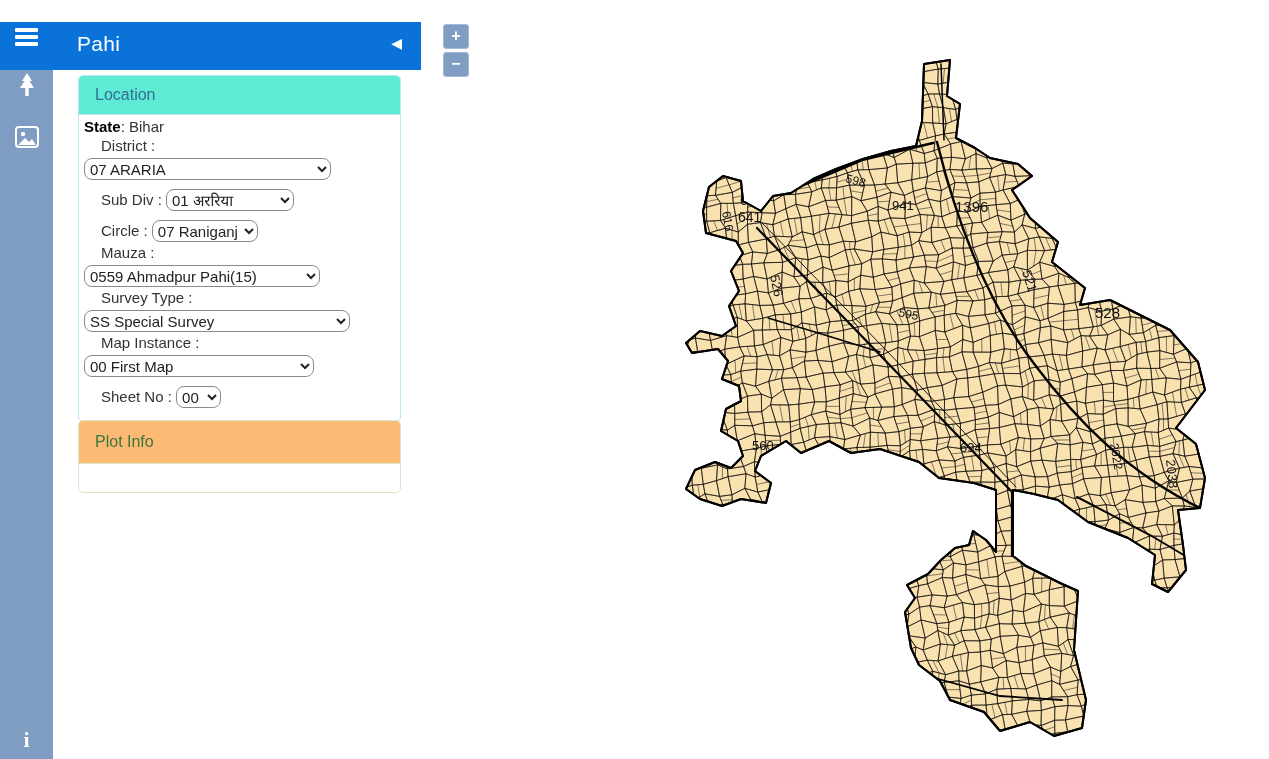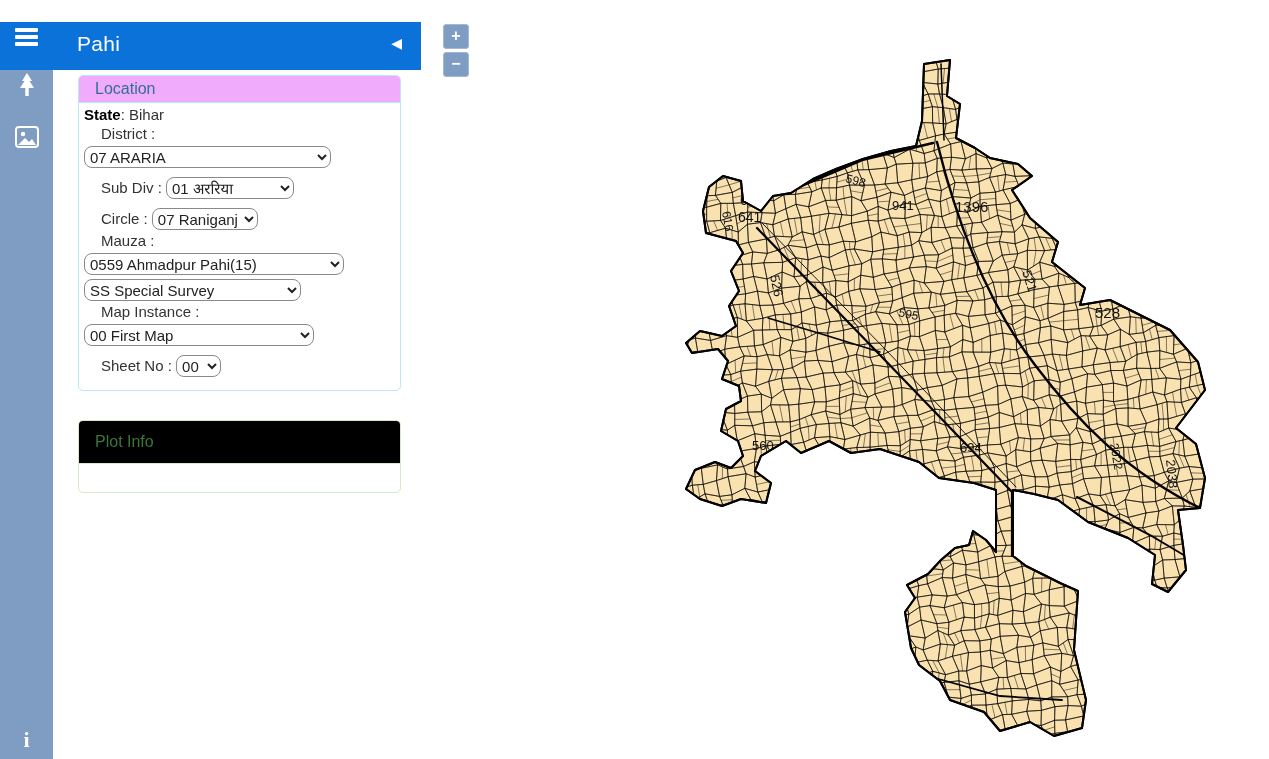--- a/index.html
+++ b/index.html
@@ -16,24 +16,24 @@
   
   .sidebar{position:absolute;left:0;top:70px;width:53px;height:689px;background:#7f9cc3;display:flex;flex-direction:column;align-items:center}
   .side-icon{width:26px;height:26px;color:#fff;cursor:pointer;display:flex;align-items:center;justify-content:center}
   .side-icon.tree{margin-top:2px}
   .side-icon.img{margin-top:26px}
   .side-icon.info{margin-top:auto;margin-bottom:6px;font-family:"Liberation Serif",serif;font-weight:bold;font-size:22px;line-height:1}
 
   
   .panel{position:absolute;left:78px;width:323px;background:#fff;border-radius:5px;font-size:15px}
   .panel-loc{top:75px;border:1px solid #bce8f1}
-  .panel-loc .hd{background:#f0abfc;color:#31708f;font-size:16px;padding:4px 16px;border-bottom:1px solid #bce8f1;border-radius:4px 4px 0 0}
+  .panel-loc .hd{background:#5eead4;color:#31708f;font-size:16px;padding:10px 16px;border-bottom:1px solid #bce8f1;border-radius:4px 4px 0 0}
   .panel-loc .bd{padding:3px 5px 13px 5px}
   .panel-pi{top:420px;border:1px solid #d6e9c6}
-  .panel-pi .hd{background:#000000;color:#3c763d;font-size:16px;padding:12px 16px;border-bottom:1px solid #d6e9c6;border-radius:4px 4px 0 0}
+  .panel-pi .hd{background:#fdba74;color:#3c763d;font-size:16px;padding:12px 16px;border-bottom:1px solid #d6e9c6;border-radius:4px 4px 0 0}
   .panel-pi .bd{height:28px;border-radius:0 0 4px 4px}
 
   .row{margin-top:7px;white-space:nowrap}
   .row:first-child{margin-top:0}
   .ind{margin-left:17px}
   .lblrow{margin-top:2px}
   b.st{color:#000}
   select{font-family:inherit;font-size:15px;height:22px;padding:0 1px;border:1px solid #8a8a8a;border-radius:8px;background:#fff;color:#222;margin-top:2px;vertical-align:middle}
   .inline-lbl{vertical-align:middle}
 
@@ -88,24 +88,25 @@
     <div class="row">
       <span class="ind inline-lbl">Sub Div :</span>
       <select style="width:128px"><option>01 अररिया</option></select>
     </div>
     <div class="row">
       <span class="ind inline-lbl">Circle :</span>
       <select style="width:106px"><option>07 Raniganj</option></select>
     </div>
     <div class="row lblrow ind">Mauza :</div>
     <div class="row" style="margin-top:2px">
-      <select style="width:260px"><option>0559 Ahmadpur Pahi(15)</option></select>
+      <select style="width:236px"><option>0559 Ahmadpur Pahi(15)</option></select>
     </div>
+    <div class="row lblrow ind">Survey Type :</div>
     <div class="row" style="margin-top:2px">
-      <select style="width:217px"><option>SS Special Survey</option></select>
+      <select style="width:266px"><option>SS Special Survey</option></select>
     </div>
     <div class="row lblrow ind">Map Instance :</div>
     <div class="row" style="margin-top:2px">
       <select style="width:230px"><option>00 First Map</option></select>
     </div>
     <div class="row">
       <span class="ind inline-lbl">Sheet No :</span>
       <select style="width:45px"><option>00</option></select>
     </div>
   </div>

